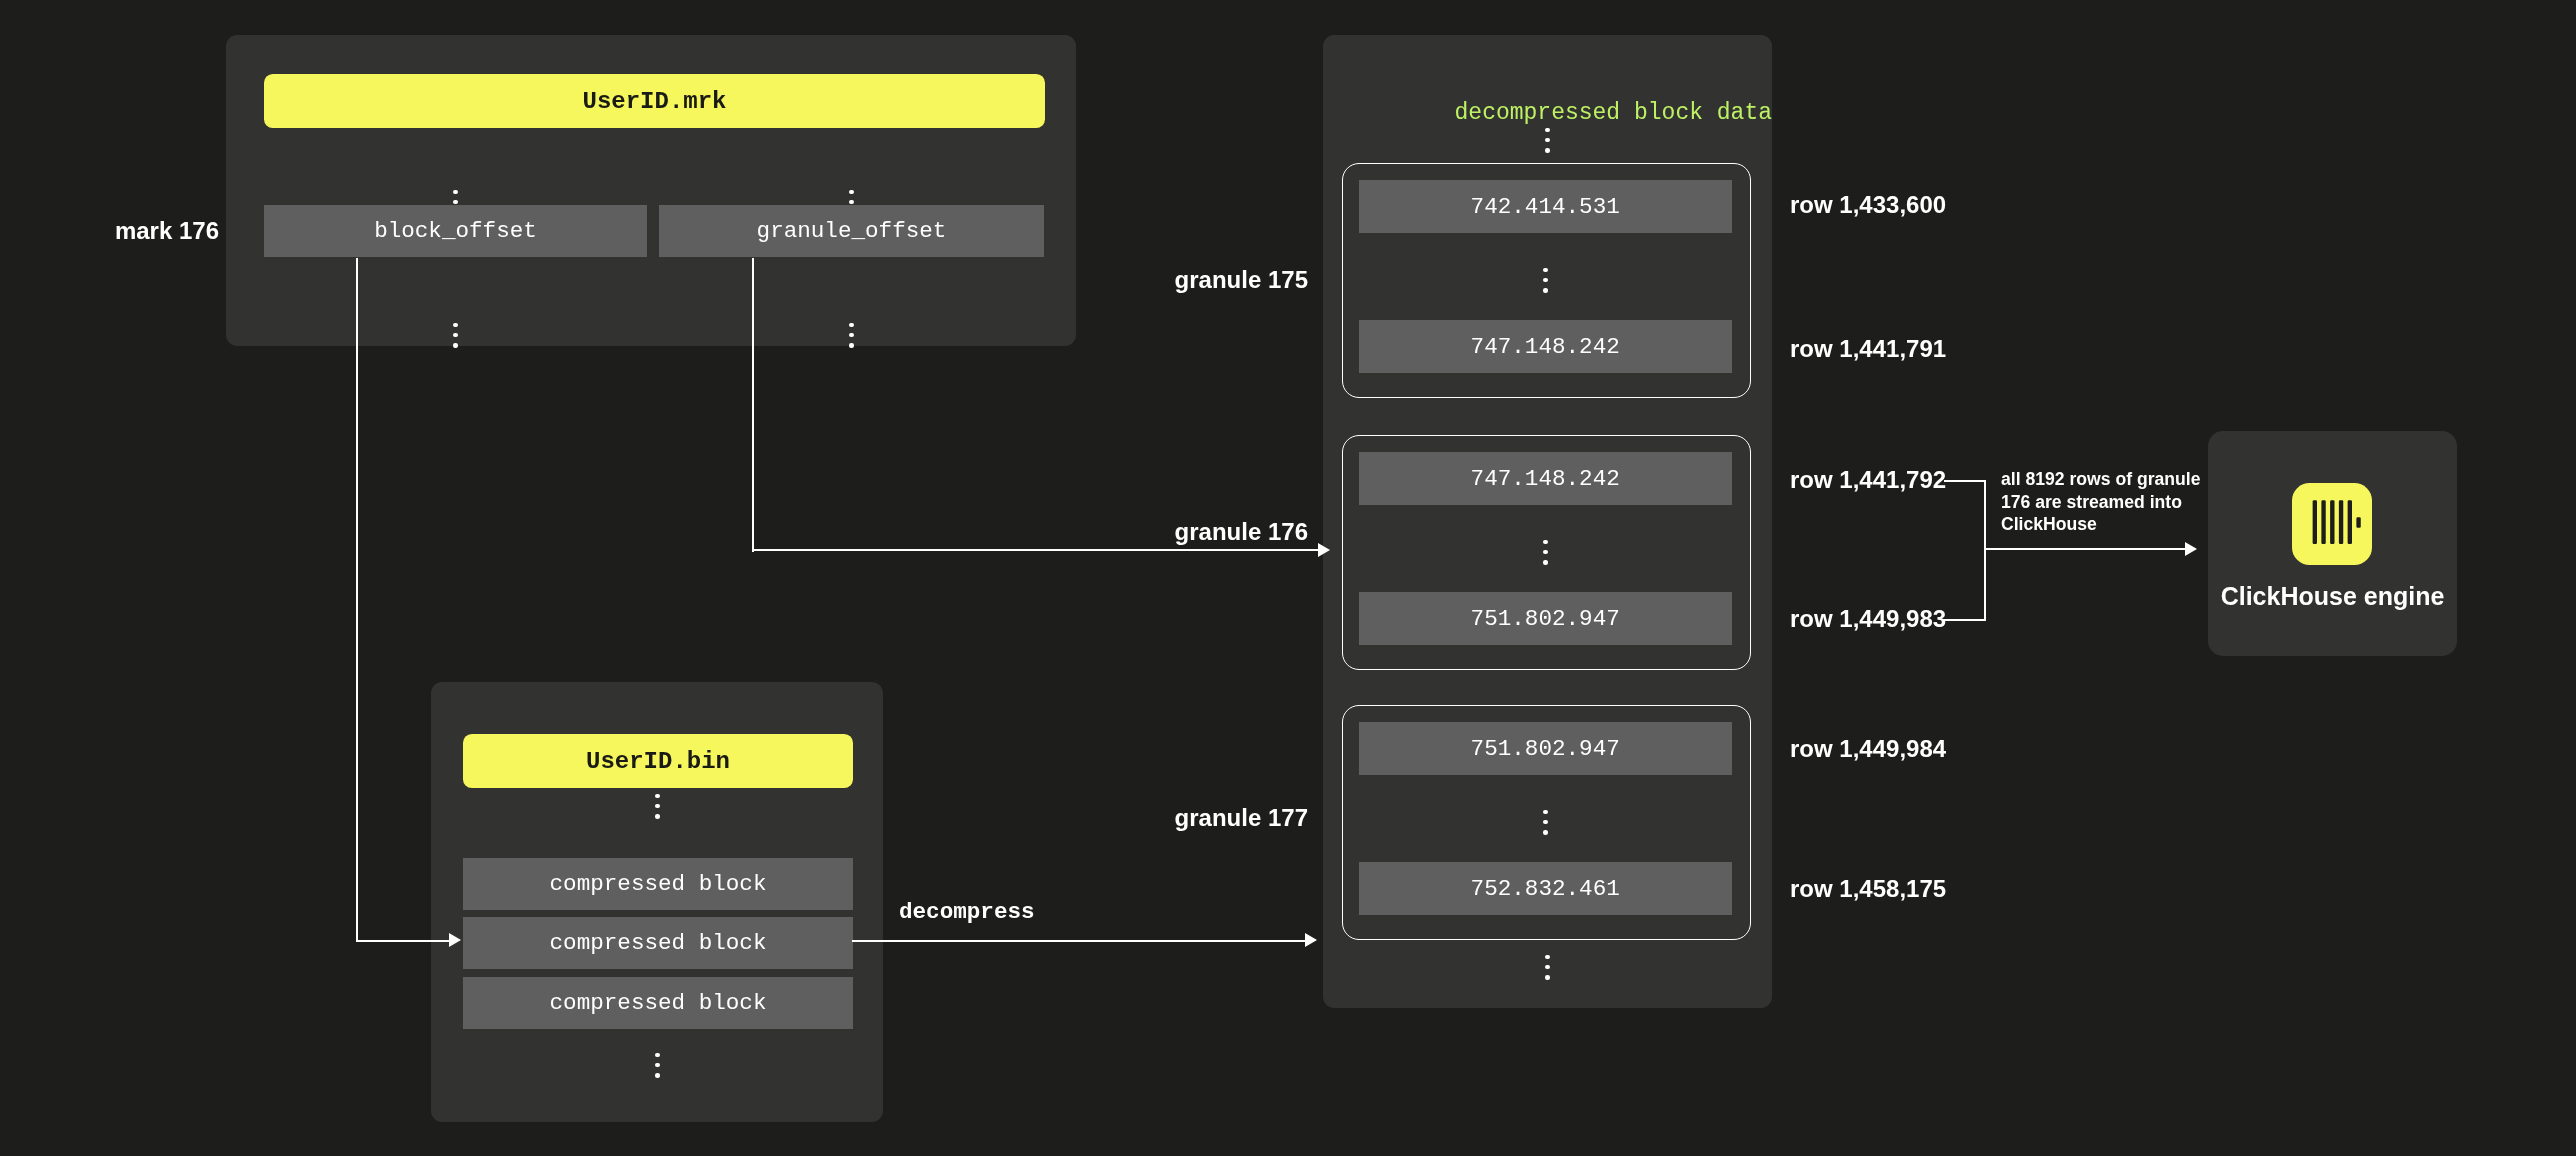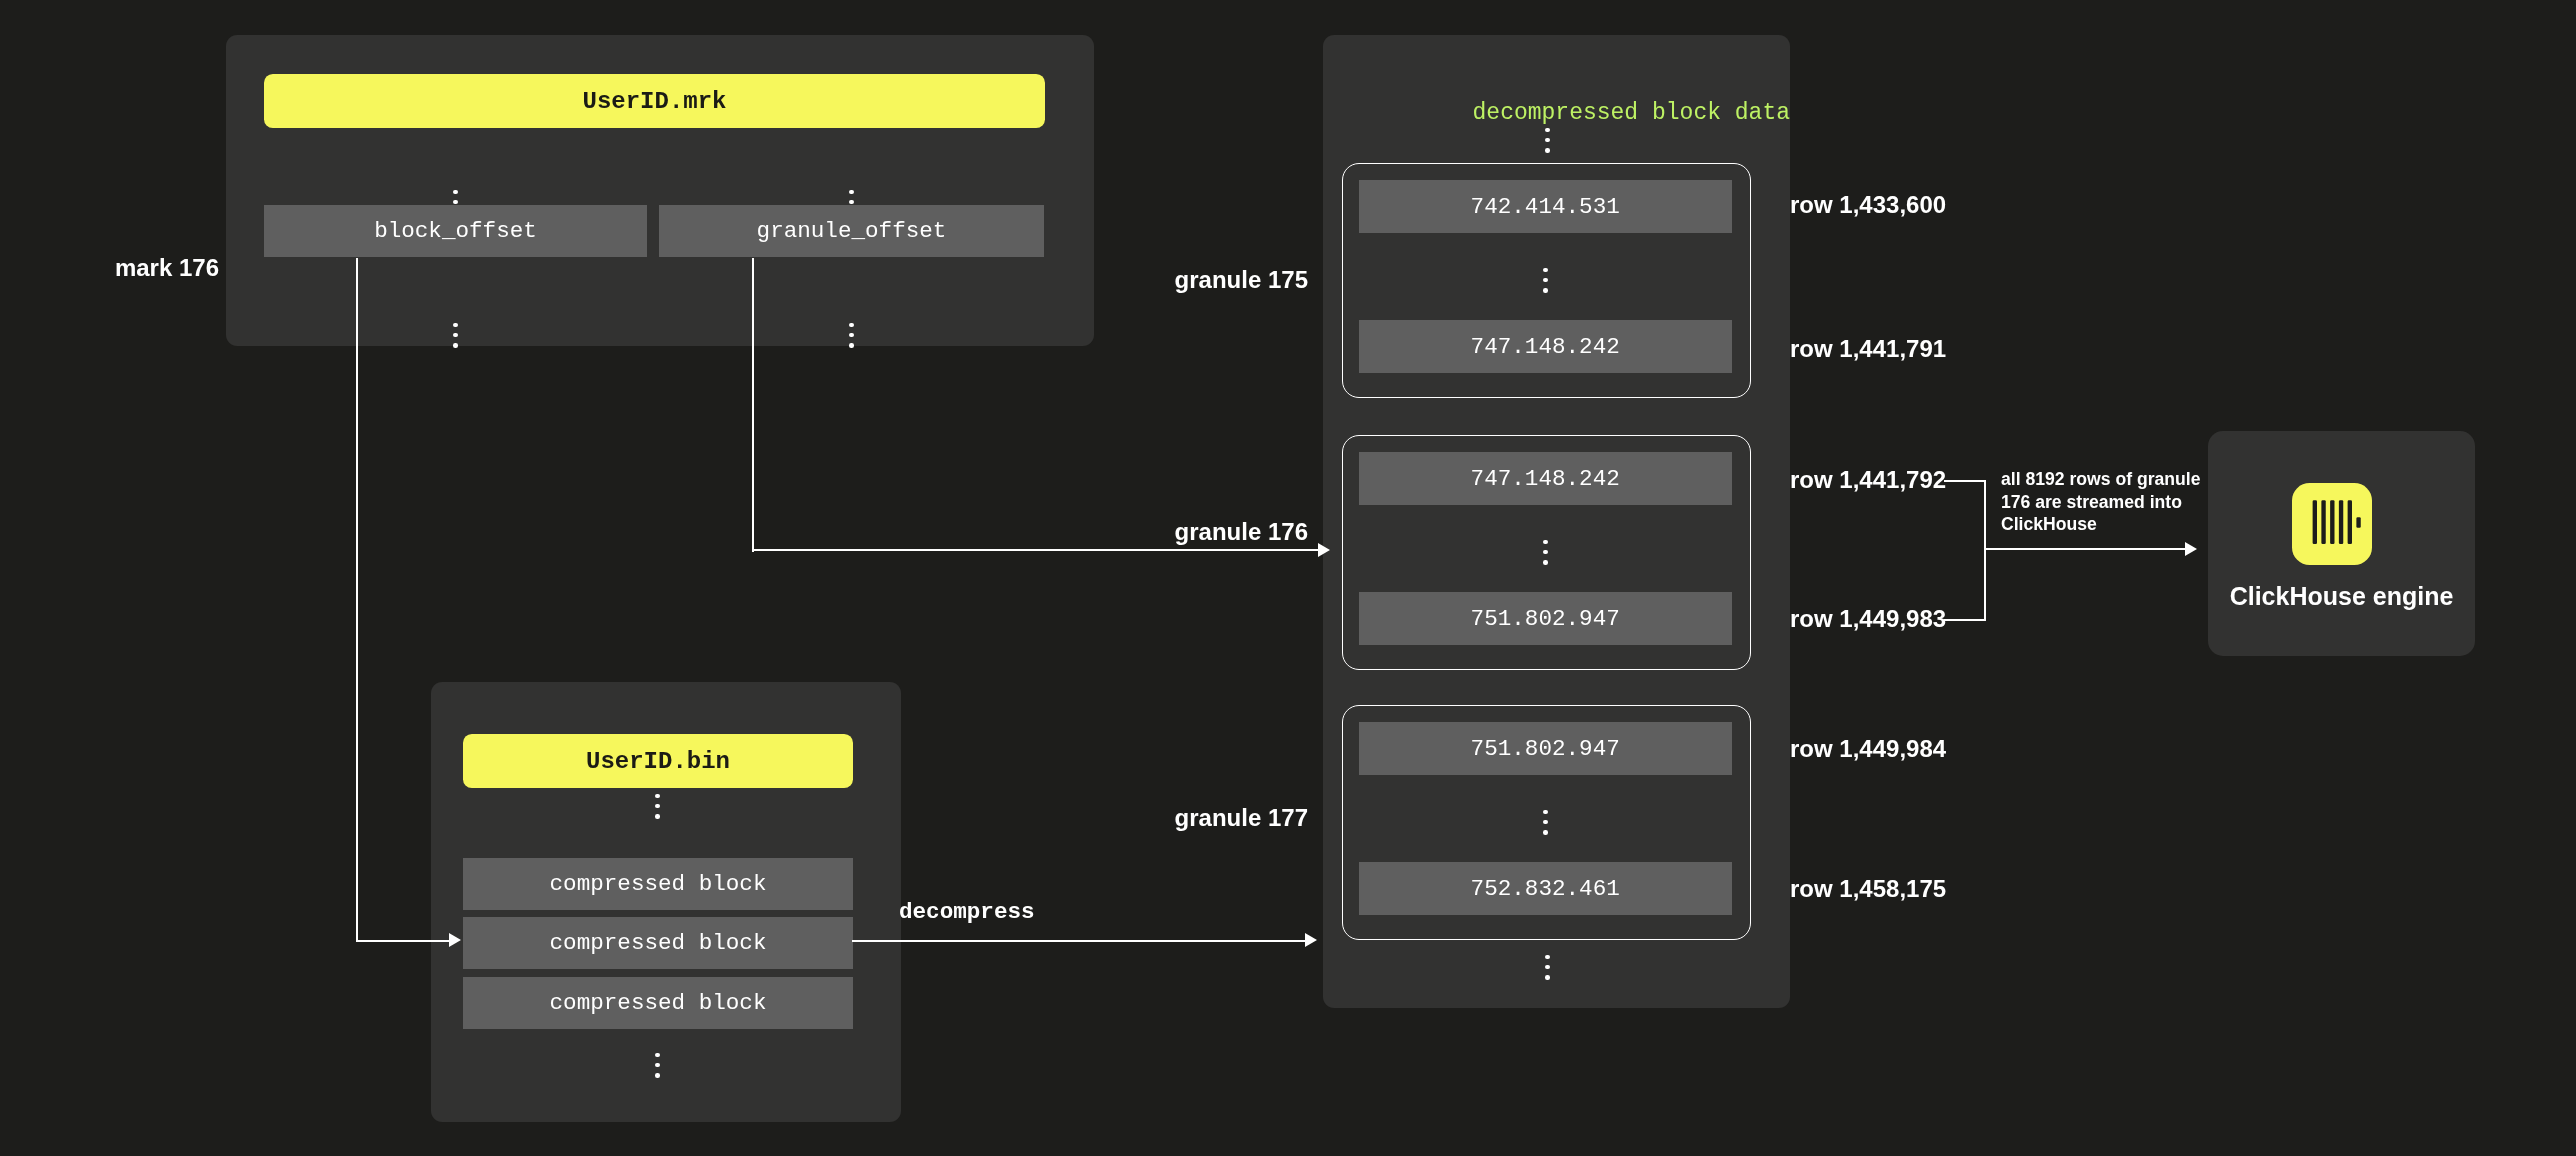--- a/index.html
+++ b/index.html
@@ -1,18 +1,18 @@
 <!DOCTYPE html>
 <html style="font-size:10px"><head>
 <meta charset="utf-8">
 <style>
   html,body{margin:0;padding:0;background:#1d1d1b;}
   .stage{position:relative;width:2576px;height:1157px;background:#1d1d1b;overflow:hidden;
          font-family:"Liberation Sans",sans-serif;}
-  .panel{position:absolute;background:#323231;border-radius:11.3px;padding-left:18px;}
+  .panel{position:absolute;background:#323231;border-radius:11.3px;}
   .chip{position:absolute;background:#f6f75c;border-radius:8.8px;display:flex;align-items:center;justify-content:center;
         font-family:"Liberation Mono","DejaVu Sans Mono",monospace;font-size:24px;font-weight:700;color:#1b1b15;}
   .gbox{position:absolute;background:#5f5f5f;display:flex;align-items:center;justify-content:center;
         font-family:"Liberation Mono","DejaVu Sans Mono",monospace;font-size:22.6px;color:#ffffff;}
   .vdots{position:absolute;display:flex;flex-direction:column;align-items:center;gap:5.7px;width:5px;}
   .vdots i{display:block;width:4.4px;height:4.4px;border-radius:50%;background:#fff;}
   .paneltitle{position:absolute;left:0;width:100%;text-align:right;
         font-family:"Liberation Mono","DejaVu Sans Mono",monospace;font-size:23px;color:#bef264;}
   .granule{position:absolute;left:19px;width:409px;height:235px;border:1.9px solid #ffffff;border-radius:17px;box-sizing:border-box;}
   .gval{position:absolute;left:15.7px;width:373px;height:53px;background:#5f5f5f;display:flex;align-items:center;justify-content:center;
@@ -52,21 +52,21 @@
         <i></i>
         <i></i>
       </div>
     <div class="vdots" style="left:623px;top:288px;">
         <i></i>
         <i></i>
         <i></i>
       </div>
   </div>
 
-  <div class="slabel rlabel" style="right:2357px;top:216px;left:auto;margin-top:37px;">mark 176</div>
+  <div class="slabel rlabel" style="right:2357px;top:216px;left:auto;">mark 176</div>
 
   <div class="panel" style="left:431px;top:682px;width:452px;height:440px;">
     <div class="chip" style="left:32px;top:40px;width:390px;height:54px;margin-top:12px;">
       <span>UserID.bin</span>
     </div>
     <div class="vdots" style="left:224px;top:112px;">
         <i></i>
         <i></i>
         <i></i>
       </div>

